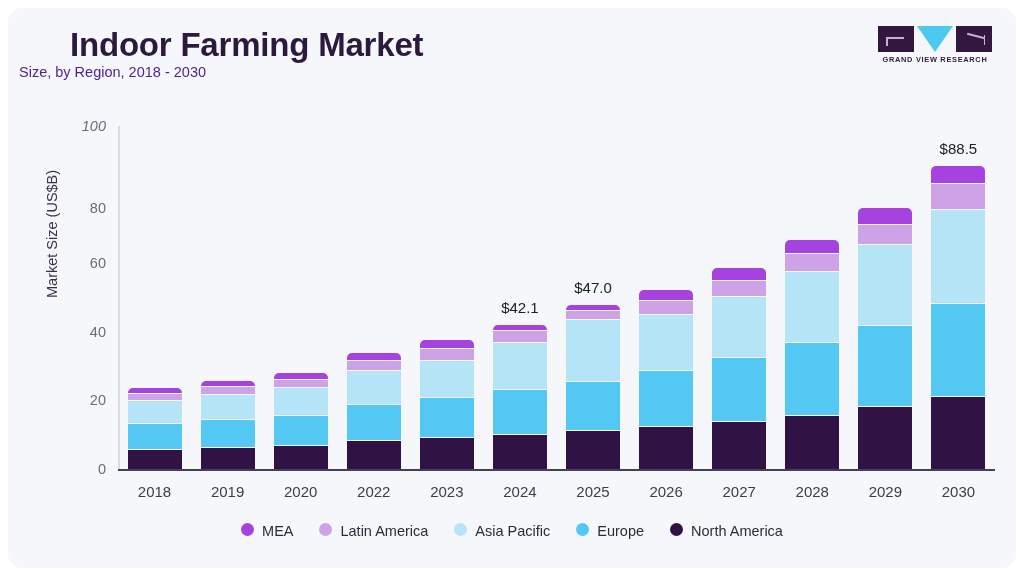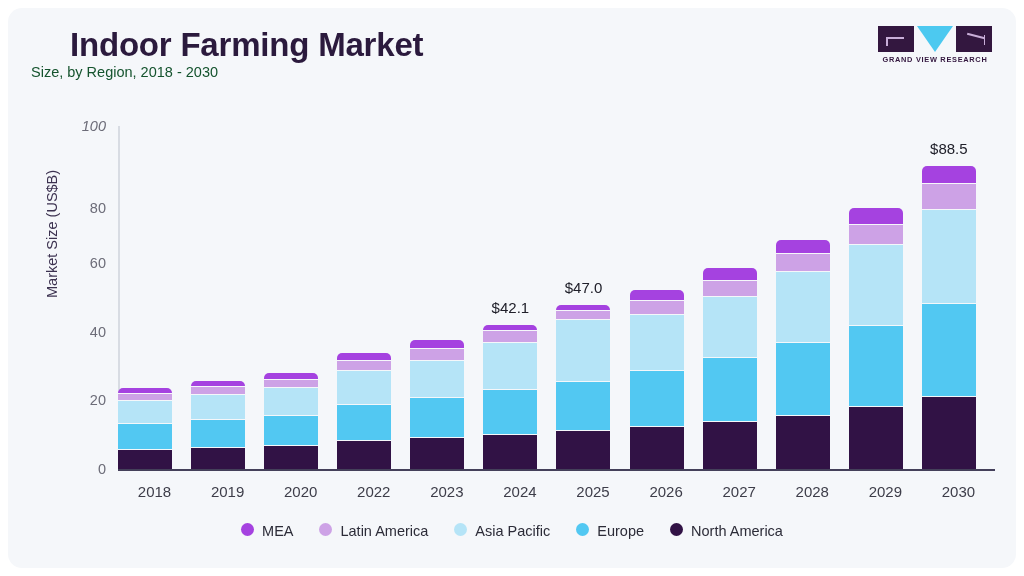--- a/index.html
+++ b/index.html
@@ -32,24 +32,24 @@
     left: 22px;
     top: 18px;
     font-size: 33px;
     font-weight: bold;
     color: #2b1a3d;
     letter-spacing: -0.2px;
     margin-left: 40px;
   }
   .subtitle {
     position: absolute;
-    left: 23px;
+    left: 11px;
     top: 56px;
     font-size: 14.5px;
-    color: #14532d;
+    color: #4c1d95;
   }
 
   
   .logo {
     position: absolute;
     right: 24px;
     top: 18px;
     width: 114px;
     height: 42px;
   }
@@ -153,21 +153,21 @@
     display: flex;
     align-items: flex-end;
   }
   .bar-slot {
     flex: 1 1 0;
     height: 100%;
     position: relative;
     display: flex;
     flex-direction: column;
     justify-content: flex-end;
-    align-items: flex-start;
+    align-items: center;
   }
   .bar-stack {
     position: relative;
     width: 54px;
     display: flex;
     flex-direction: column-reverse;
   }
   .seg {
     width: 100%;
     box-sizing: border-box;

